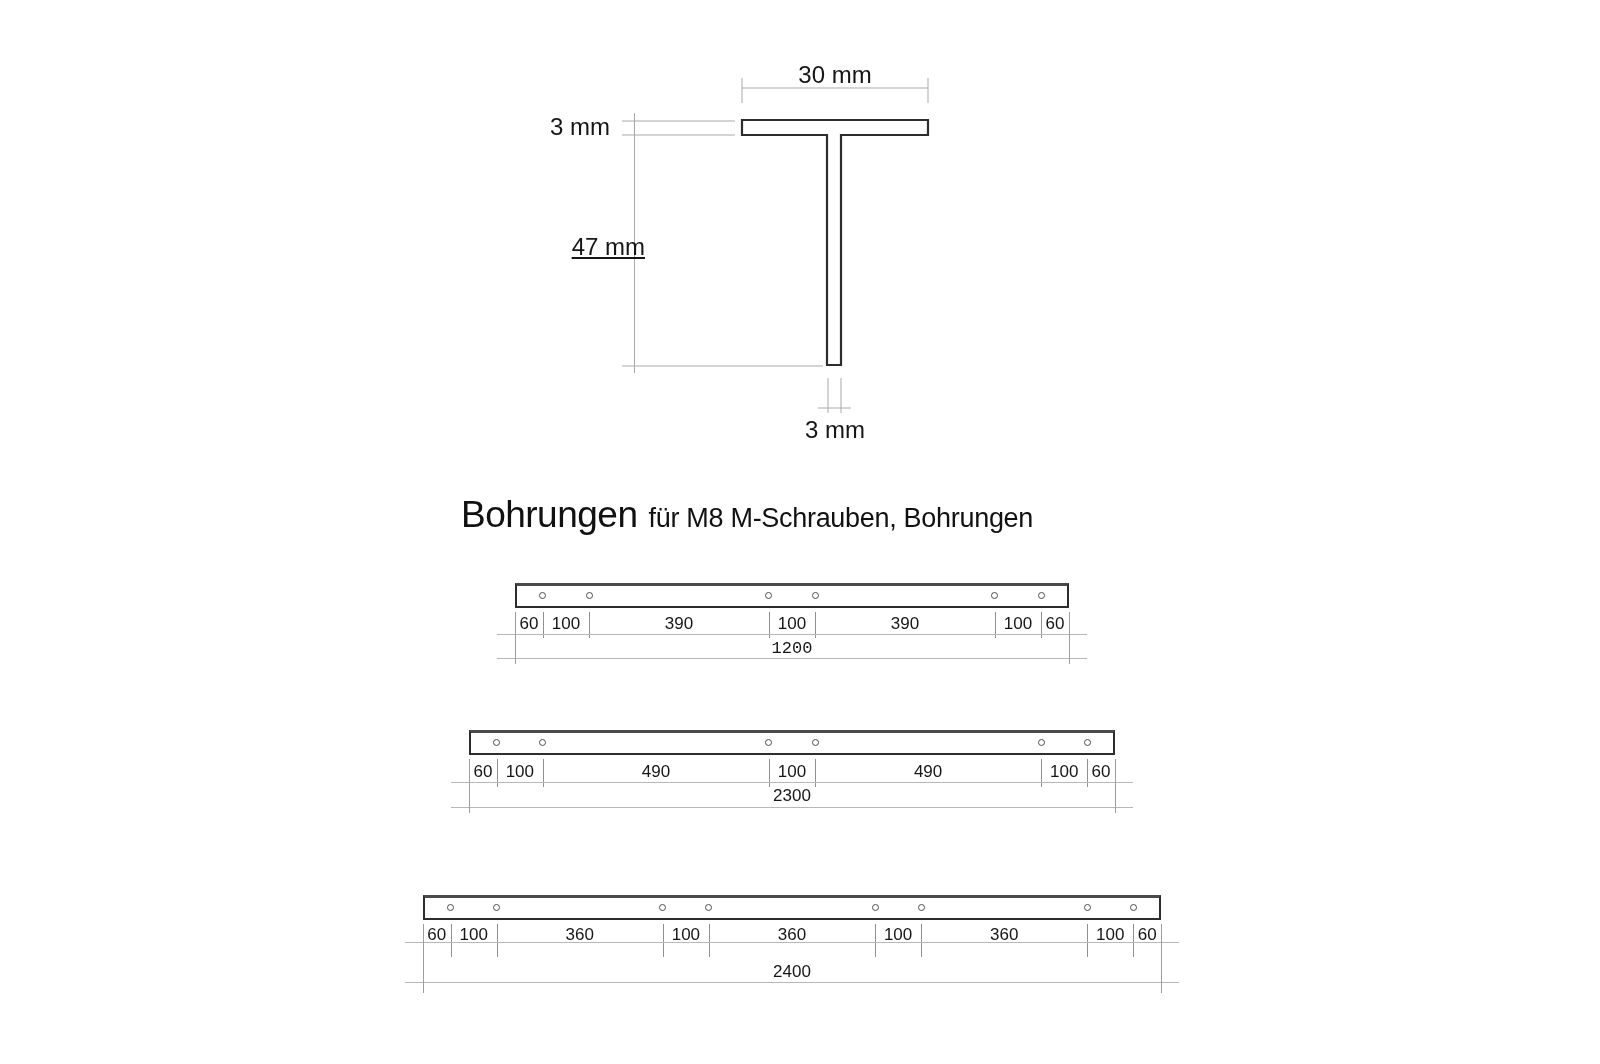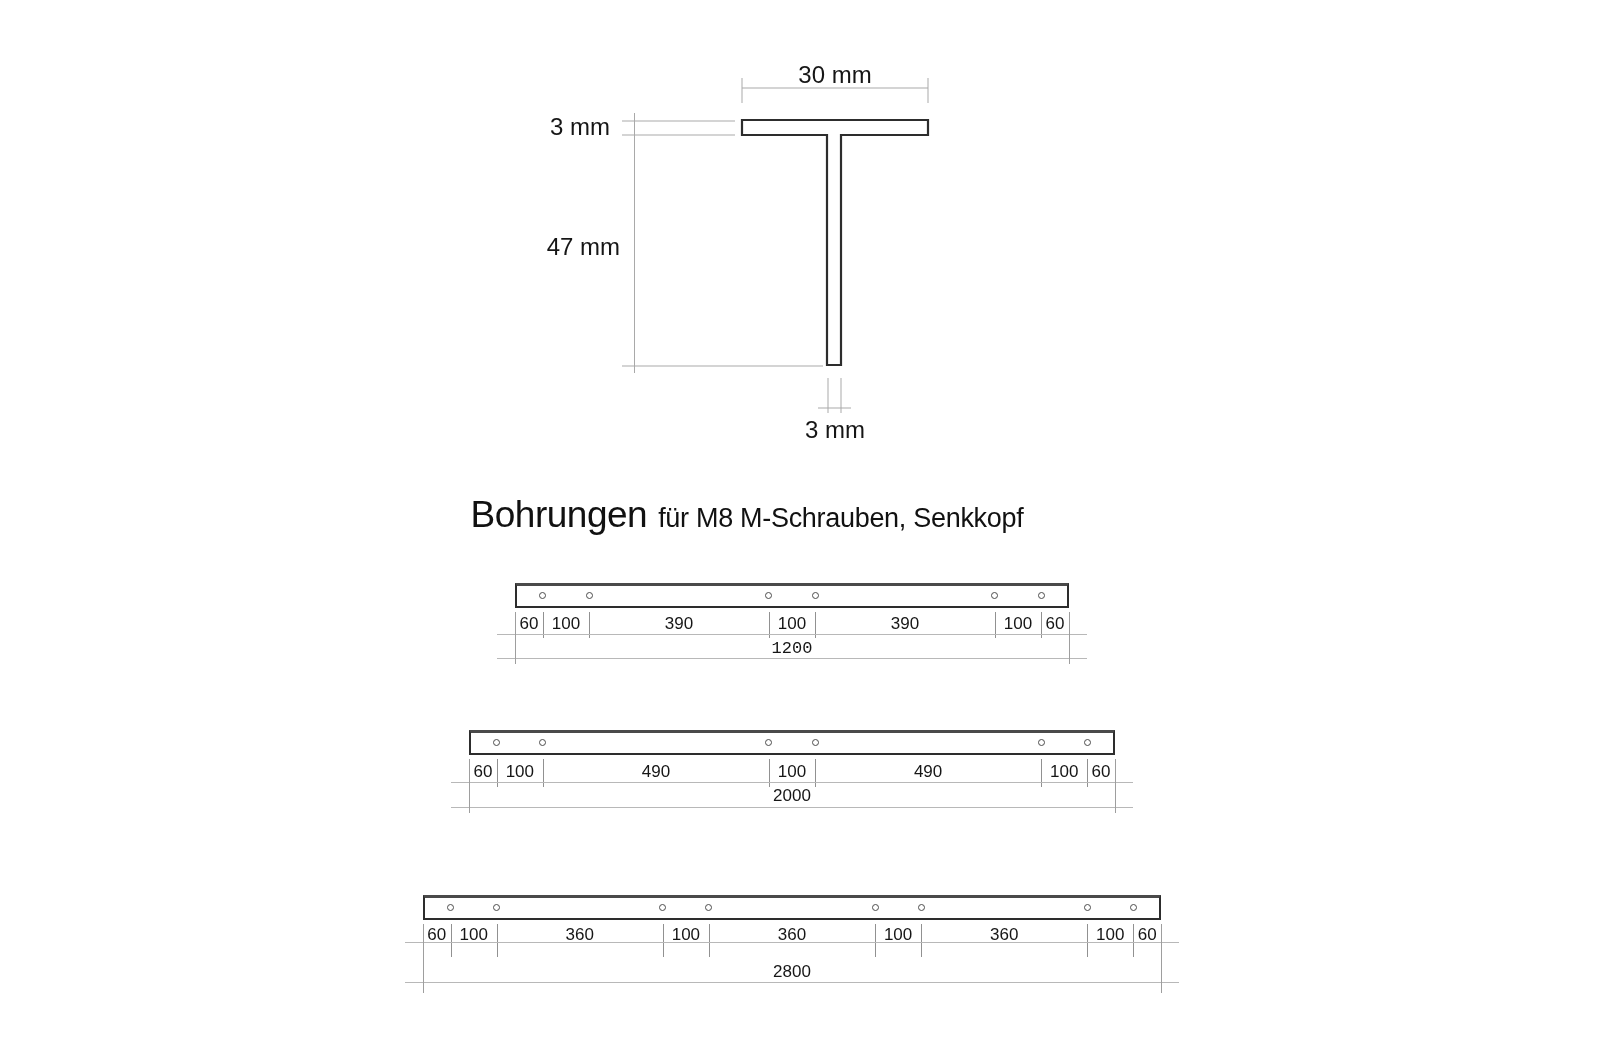--- a/index.html
+++ b/index.html
@@ -41,25 +41,25 @@
     <line x1="622" y1="366" x2="823" y2="366"></line>
     <line x1="828" y1="378" x2="828" y2="413"></line>
     <line x1="841" y1="378" x2="841" y2="413"></line>
     <line x1="818" y1="408" x2="851" y2="408"></line>
   </g>
   <path d="M742,120 H928 V135 H841 V365 H827 V135 H742 Z" fill="#ffffff" stroke="#2d2d2d" stroke-width="2.2" stroke-linejoin="miter"></path>
 </svg>
 
 <div class="t-label center-xy abs" style="left:835px;top:75px;">30 mm</div>
 <div class="t-label center-y right abs" style="left:495px;width:115px;top:127px;">3 mm</div>
-<div class="t-label center-y right abs" style="left:495px;width:125px;top:247px;">47 mm</div>
+<div class="t-label center-y right abs" style="left:520px;width:125px;top:247px;text-decoration:underline;">47 mm</div>
 <div class="t-label center-xy abs" style="left:835px;top:430px;">3 mm</div>
 
 <div class="title">
-  <span class="title-main">Bohrungen</span><span class="title-sub">für M8 M-Schrauben, Senkkopf</span>
+  <span class="title-main">Bohrungen</span><span class="title-sub">für M8 M-Schrauben, Bohrungen</span>
 </div>
 
 <div id="bars">
     <div class="" style="position: absolute; left: 0px; top: 0px;">
       <div class="bar-rect" style="position: absolute; left: 515.22px; top: 583px; width: 553.56px;"></div>
       <div class="seg-label" style="position: absolute; left: 529.059px; top: 624px;">60</div>
       <div class="hole" style="position: absolute; left: 539.398px; top: 592px;"></div>
       <div class="tick" style="position: absolute; left: 542.898px; top: 612px; height: 26px; background: rgb(145, 145, 145);"></div>
       <div class="seg-label" style="position: absolute; left: 565.963px; top: 624px;">100</div>
       <div class="hole" style="position: absolute; left: 585.528px; top: 592px;"></div>
@@ -101,21 +101,21 @@
       <div class="hole" style="position: absolute; left: 1037.6px; top: 739px;"></div>
       <div class="tick" style="position: absolute; left: 1041.1px; top: 759px; height: 28px; background: rgb(145, 145, 145);"></div>
       <div class="seg-label" style="position: absolute; left: 1064.17px; top: 772px;">100</div>
       <div class="hole" style="position: absolute; left: 1083.73px; top: 739px;"></div>
       <div class="tick" style="position: absolute; left: 1087.23px; top: 759px; height: 28px; background: rgb(145, 145, 145);"></div>
       <div class="seg-label" style="position: absolute; left: 1101.07px; top: 772px;">60</div>
       <div class="hline" style="position: absolute; left: 451.09px; top: 782px; width: 681.82px; background: rgb(184, 184, 184);"></div>
       <div class="hline" style="position: absolute; left: 451.09px; top: 807px; width: 681.82px; background: rgb(184, 184, 184);"></div>
       <div class="endline" style="position: absolute; left: 469.09px; top: 759px; height: 54px; background: rgb(158, 158, 158);"></div>
       <div class="endline" style="position: absolute; left: 1114.91px; top: 759px; height: 54px; background: rgb(158, 158, 158);"></div>
-      <div class="tot-label" style="position: absolute; left: 792px; top: 796px;">2000</div>
+      <div class="tot-label" style="position: absolute; left: 792px; top: 796px;">2300</div>
     </div>
     <div class="" style="position: absolute; left: 0px; top: 0px;">
       <div class="bar-rect" style="position: absolute; left: 422.96px; top: 895px; width: 738.08px;"></div>
       <div class="seg-label" style="position: absolute; left: 436.799px; top: 935px;">60</div>
       <div class="hole" style="position: absolute; left: 447.138px; top: 904px;"></div>
       <div class="tick" style="position: absolute; left: 450.638px; top: 924px; height: 33px; background: rgb(145, 145, 145);"></div>
       <div class="seg-label" style="position: absolute; left: 473.703px; top: 935px;">100</div>
       <div class="hole" style="position: absolute; left: 493.268px; top: 904px;"></div>
       <div class="tick" style="position: absolute; left: 496.768px; top: 924px; height: 33px; background: rgb(145, 145, 145);"></div>
       <div class="seg-label" style="position: absolute; left: 579.802px; top: 935px;">360</div>
@@ -134,15 +134,15 @@
       <div class="hole" style="position: absolute; left: 1083.73px; top: 904px;"></div>
       <div class="tick" style="position: absolute; left: 1087.23px; top: 924px; height: 33px; background: rgb(145, 145, 145);"></div>
       <div class="seg-label" style="position: absolute; left: 1110.3px; top: 935px;">100</div>
       <div class="hole" style="position: absolute; left: 1129.86px; top: 904px;"></div>
       <div class="tick" style="position: absolute; left: 1133.36px; top: 924px; height: 33px; background: rgb(145, 145, 145);"></div>
       <div class="seg-label" style="position: absolute; left: 1147.2px; top: 935px;">60</div>
       <div class="hline" style="position: absolute; left: 404.96px; top: 942px; width: 774.08px; background: rgb(184, 184, 184);"></div>
       <div class="hline" style="position: absolute; left: 404.96px; top: 982px; width: 774.08px; background: rgb(184, 184, 184);"></div>
       <div class="endline" style="position: absolute; left: 422.96px; top: 924px; height: 69px; background: rgb(158, 158, 158);"></div>
       <div class="endline" style="position: absolute; left: 1161.04px; top: 924px; height: 69px; background: rgb(158, 158, 158);"></div>
-      <div class="tot-label" style="position: absolute; left: 792px; top: 972px;">2800</div>
+      <div class="tot-label" style="position: absolute; left: 792px; top: 972px;">2400</div>
     </div>
   </div>
 
 </body></html>

